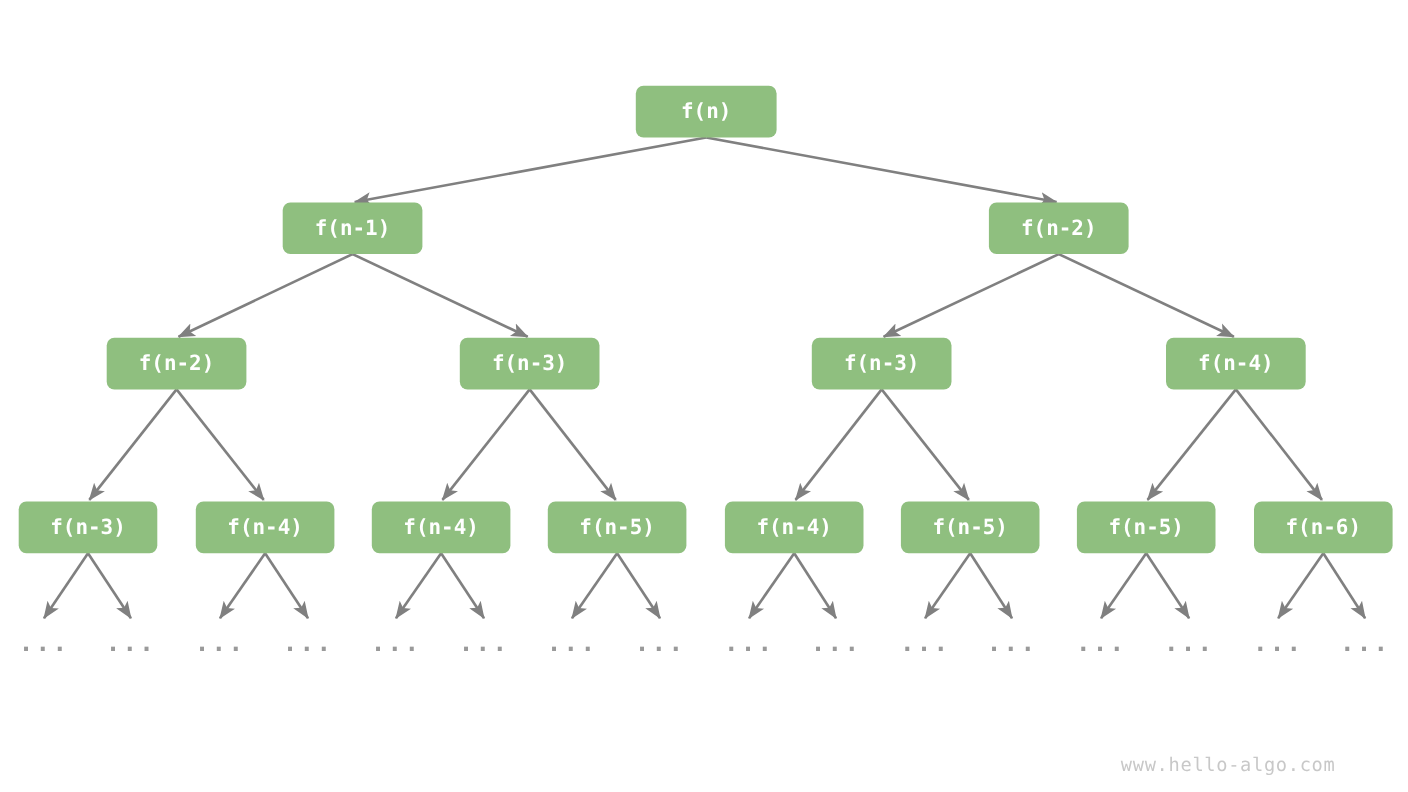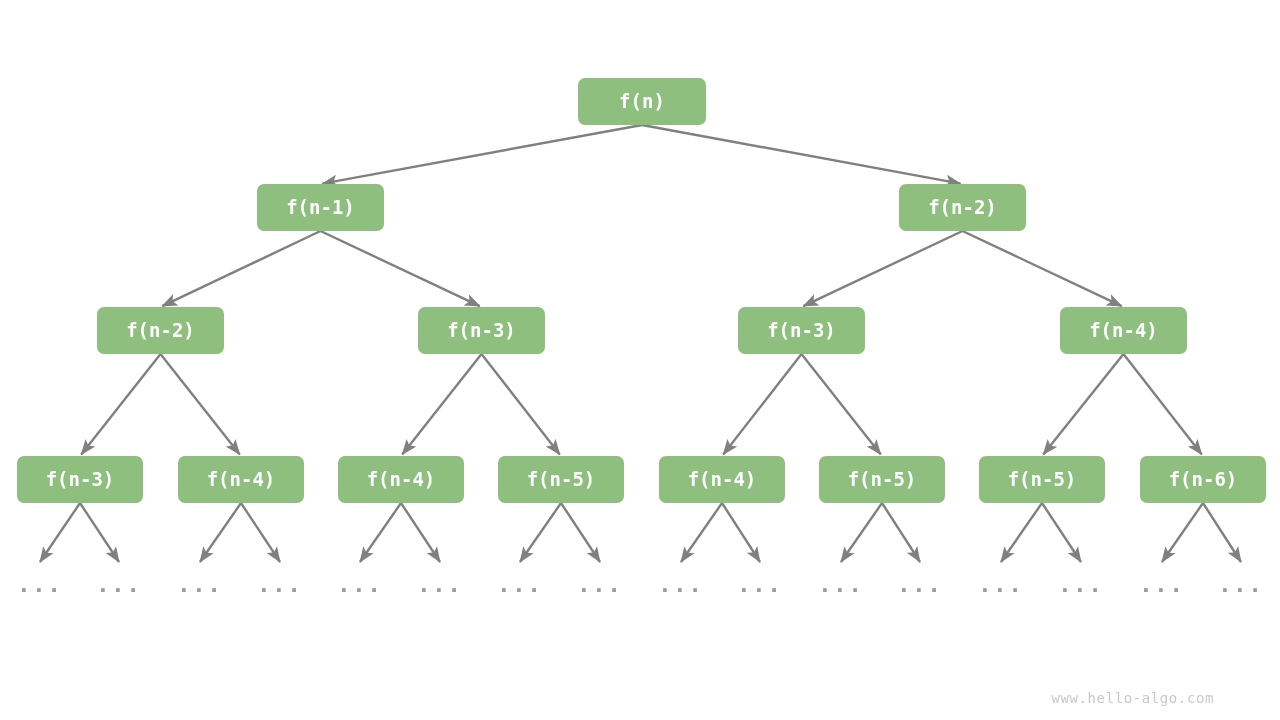--- a/index.html
+++ b/index.html
@@ -48,21 +48,21 @@
     letter-spacing: 2px;
     text-anchor: middle;
     dominant-baseline: middle;
   }
   .watermark {
     position: absolute;
     right: 18px;
     bottom: 14px;
     color: #c8c8c8;
     font-family: "DejaVu Sans Mono", monospace;
-    font-size: 14px;
+    font-size: 17px;
     letter-spacing: 0.6px;
     white-space: nowrap;
   }
 </style>
 </head>
 <body>
 
 <div id="canvas-wrap">
   <svg class="tree" viewBox="0 0 1280 720">
     <defs>

